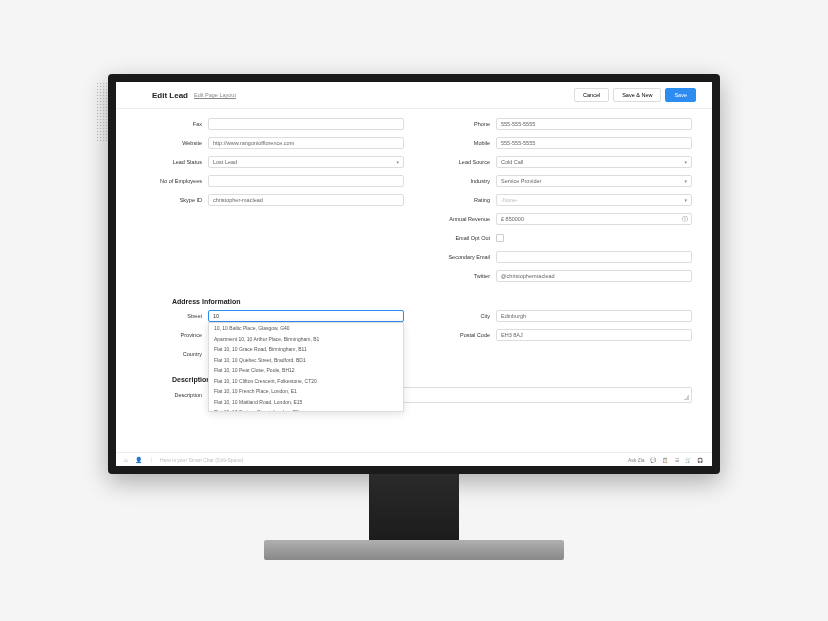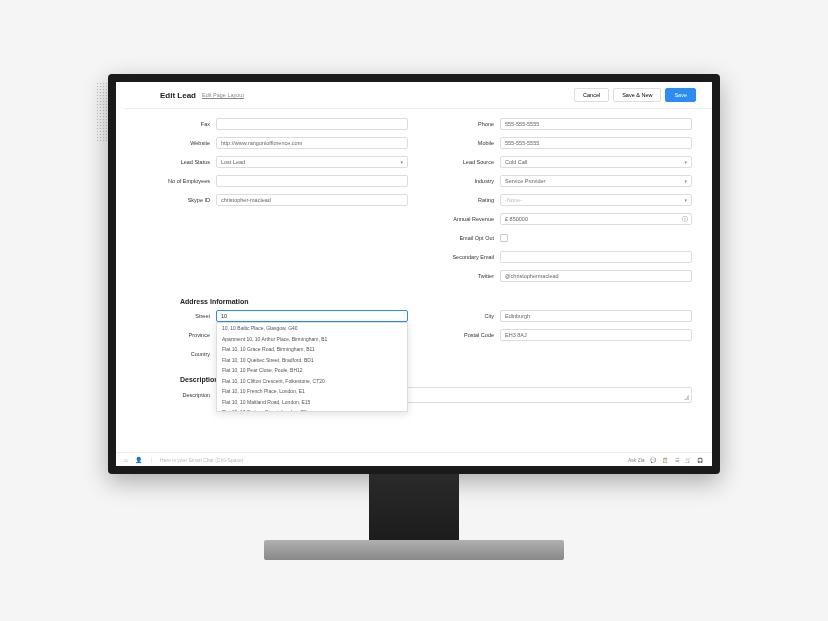--- a/index.html
+++ b/index.html
@@ -23,21 +23,20 @@
     box-shadow: 0 8px 24px rgba(0,0,0,0.3);
   }
   .screen {
     width: 100%;
     height: 100%;
     background: #fff;
     overflow: hidden;
     font-size: 6px;
     color: #333;
     position: relative;
-    padding-left: 8px;
   }
   .monitor-stand {
     position: absolute;
     left: 50%;
     transform: translateX(-50%);
     top: 474px;
     width: 90px;
     height: 76px;
     background: linear-gradient(180deg, #2a2a2a 0%, #1a1a1a 100%);
   }

